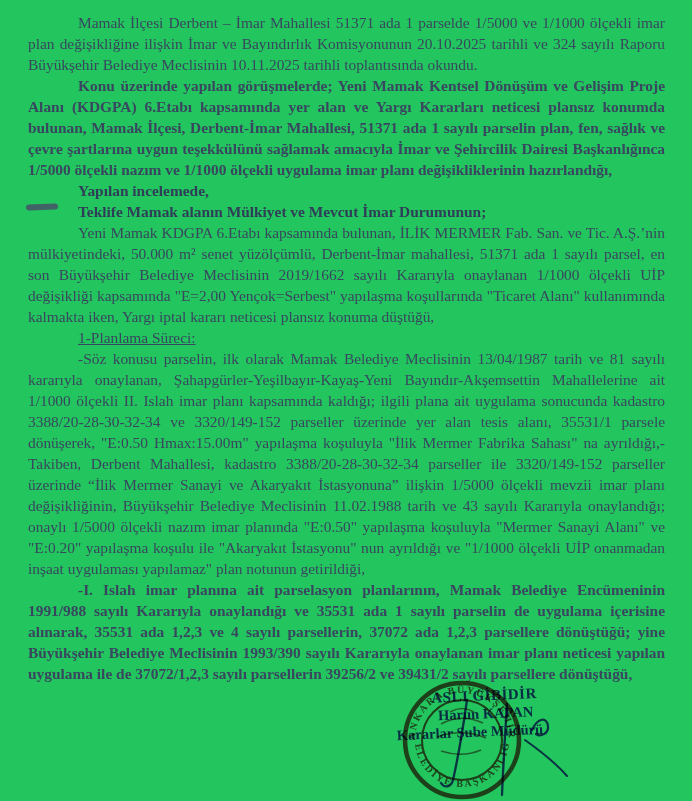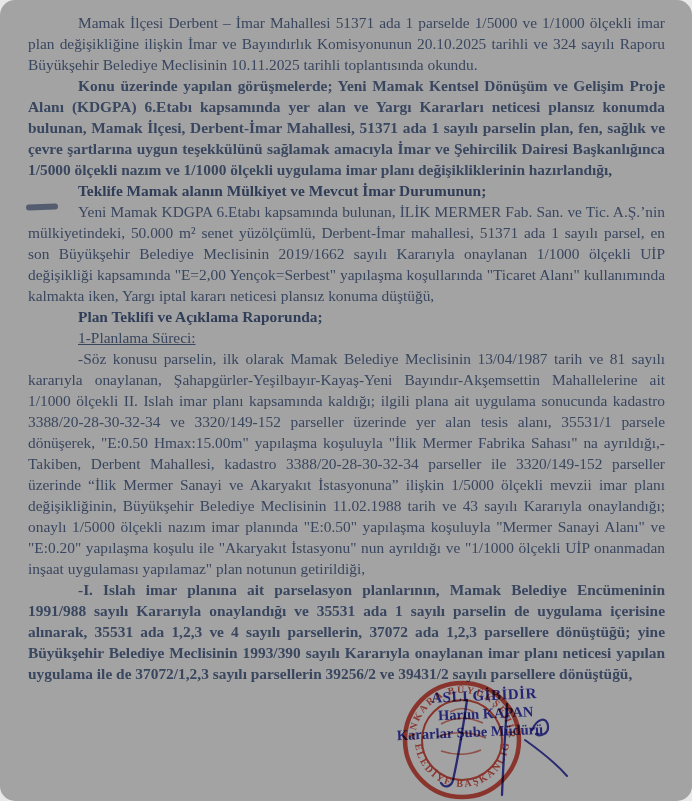--- a/index.html
+++ b/index.html
@@ -1,23 +1,22 @@
 <!DOCTYPE html>
 <html lang="tr"><head>
 <meta charset="utf-8">
 <style>
   html,body{margin:0;padding:0;background:#e8e8e8;}
   .page{
     position:relative;
     width:692px;height:801px;
-    background:#a3a3a3;
+    background:#22c55e;
     overflow:hidden;
     font-family:"Liberation Serif", serif;
     color:#39465f;
-    border-radius:15px;
   }
   .doc{
     position:absolute;
     left:28px;top:12px;right:27px;
     text-align:justify;
     font-size:15.4px;
     line-height:21px;
   }
   .doc p{margin:0;text-indent:50px;}
   .gap{margin-top:12px;font-weight:bold;}
@@ -49,23 +48,23 @@
   }
 </style>
 </head>
 <body>
 
 <div class="page">
 
   <div class="doc">
     <p>Mamak İlçesi Derbent – İmar Mahallesi 51371 ada 1 parselde 1/5000 ve 1/1000 ölçekli imar plan değişikliğine ilişkin İmar ve Bayındırlık Komisyonunun 20.10.2025 tarihli ve 324 sayılı Raporu Büyükşehir Belediye Meclisinin 10.11.2025 tarihli toplantısında okundu.</p>
     <p class="gap">Konu üzerinde yapılan görüşmelerde; Yeni Mamak Kentsel Dönüşüm ve Gelişim Proje Alanı (KDGPA) 6.Etabı kapsamında yer alan ve Yargı Kararları neticesi plansız konumda bulunan, Mamak İlçesi, Derbent-İmar Mahallesi, 51371 ada 1 sayılı parselin plan, fen, sağlık ve çevre şartlarına uygun teşekkülünü sağlamak amacıyla İmar ve Şehircilik Dairesi Başkanlığınca 1/5000 ölçekli nazım ve 1/1000 ölçekli uygulama imar planı değişikliklerinin hazırlandığı,</p>
+    <p class="gap heading">Yapılan incelemede,</p>
     <p class="gap heading">Teklife Mamak alanın Mülkiyet ve Mevcut İmar Durumunun;</p>
     <p>Yeni Mamak KDGPA 6.Etabı kapsamında bulunan, İLİK MERMER Fab. San. ve Tic. A.Ş.’nin mülkiyetindeki, 50.000 m² senet yüzölçümlü, Derbent-İmar mahallesi, 51371 ada 1 sayılı parsel, en son Büyükşehir Belediye Meclisinin 2019/1662 sayılı Kararıyla onaylanan 1/1000 ölçekli UİP değişikliği kapsamında "E=2,00 Yençok=Serbest" yapılaşma koşullarında "Ticaret Alanı" kullanımında kalmakta iken, Yargı iptal kararı neticesi plansız konuma düştüğü,</p>
-    <p class="gap heading">Plan Teklifi ve Açıklama Raporunda;</p>
     <p class="u-heading">1-Planlama Süreci:</p>
     <p>-Söz konusu parselin, ilk olarak Mamak Belediye Meclisinin 13/04/1987 tarih ve 81 sayılı kararıyla onaylanan, Şahapgürler-Yeşilbayır-Kayaş-Yeni Bayındır-Akşemsettin Mahallelerine ait 1/1000 ölçekli II. Islah imar planı kapsamında kaldığı; ilgili plana ait uygulama sonucunda kadastro 3388/20-28-30-32-34 ve 3320/149-152 parseller üzerinde yer alan tesis alanı, 35531/1 parsele dönüşerek, "E:0.50 Hmax:15.00m" yapılaşma koşuluyla "İlik Mermer Fabrika Sahası" na ayrıldığı,-Takiben, Derbent Mahallesi, kadastro 3388/20-28-30-32-34 parseller ile 3320/149-152 parseller üzerinde “İlik Mermer Sanayi ve Akaryakıt İstasyonuna” ilişkin 1/5000 ölçekli mevzii imar planı değişikliğinin, Büyükşehir Belediye Meclisinin 11.02.1988 tarih ve 43 sayılı Kararıyla onaylandığı; onaylı 1/5000 ölçekli nazım imar planında "E:0.50" yapılaşma koşuluyla "Mermer Sanayi Alanı" ve "E:0.20" yapılaşma koşulu ile "Akaryakıt İstasyonu" nun ayrıldığı ve "1/1000 ölçekli UİP onanmadan inşaat uygulaması yapılamaz" plan notunun getirildiği,</p>
     <p class="gap">-I. Islah imar planına ait parselasyon planlarının, Mamak Belediye Encümeninin 1991/988 sayılı Kararıyla onaylandığı ve 35531 ada 1 sayılı parselin de uygulama içerisine alınarak, 35531 ada 1,2,3 ve 4 sayılı parsellerin, 37072 ada 1,2,3 parsellere dönüştüğü; yine Büyükşehir Belediye Meclisinin 1993/390 sayılı Kararıyla onaylanan imar planı neticesi yapılan uygulama ile de 37072/1,2,3 sayılı parsellerin 39256/2 ve 39431/2 sayılı parsellere dönüştüğü,</p>
   </div>
 
   <div class="smudge"></div>
 
   <div class="stamp-layer">
     <svg width="250" height="171" viewBox="0 0 250 171">
       <g stroke="#d23b2d" fill="none" opacity="0.88">

